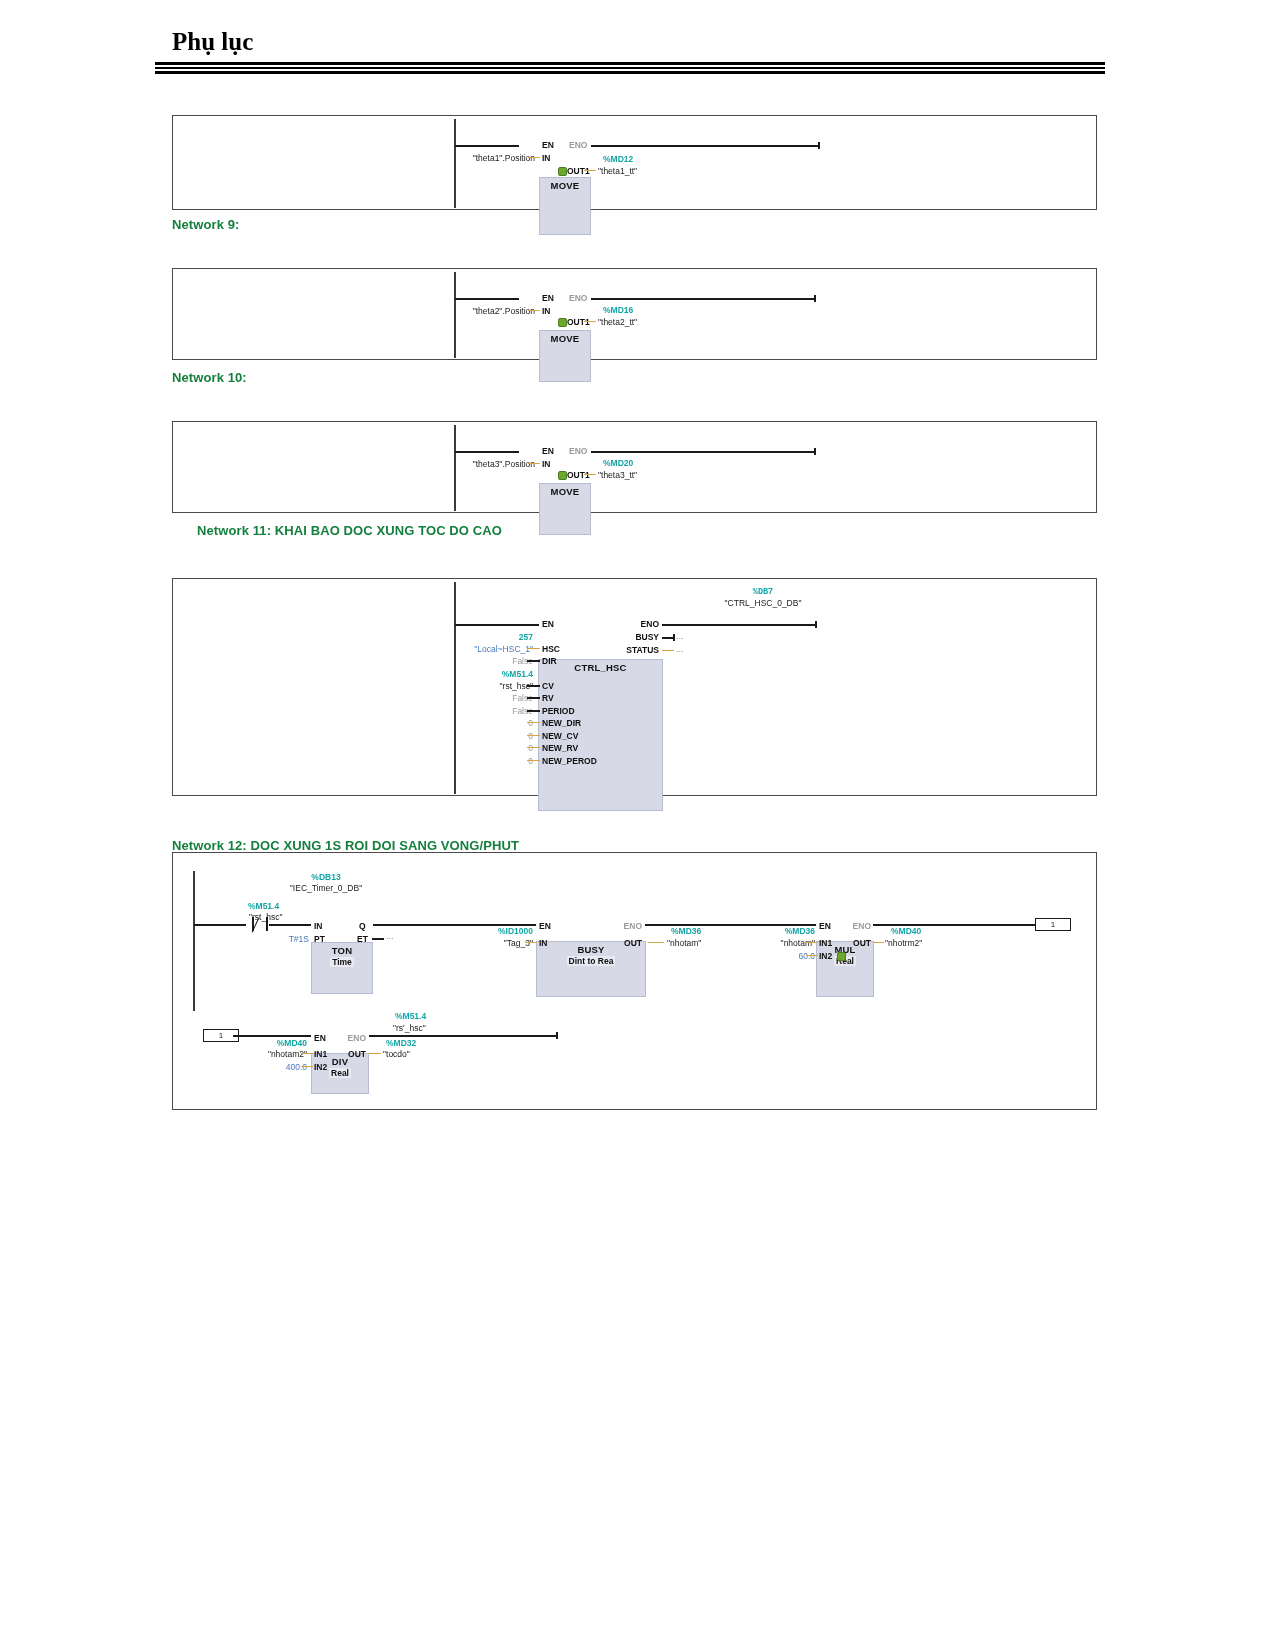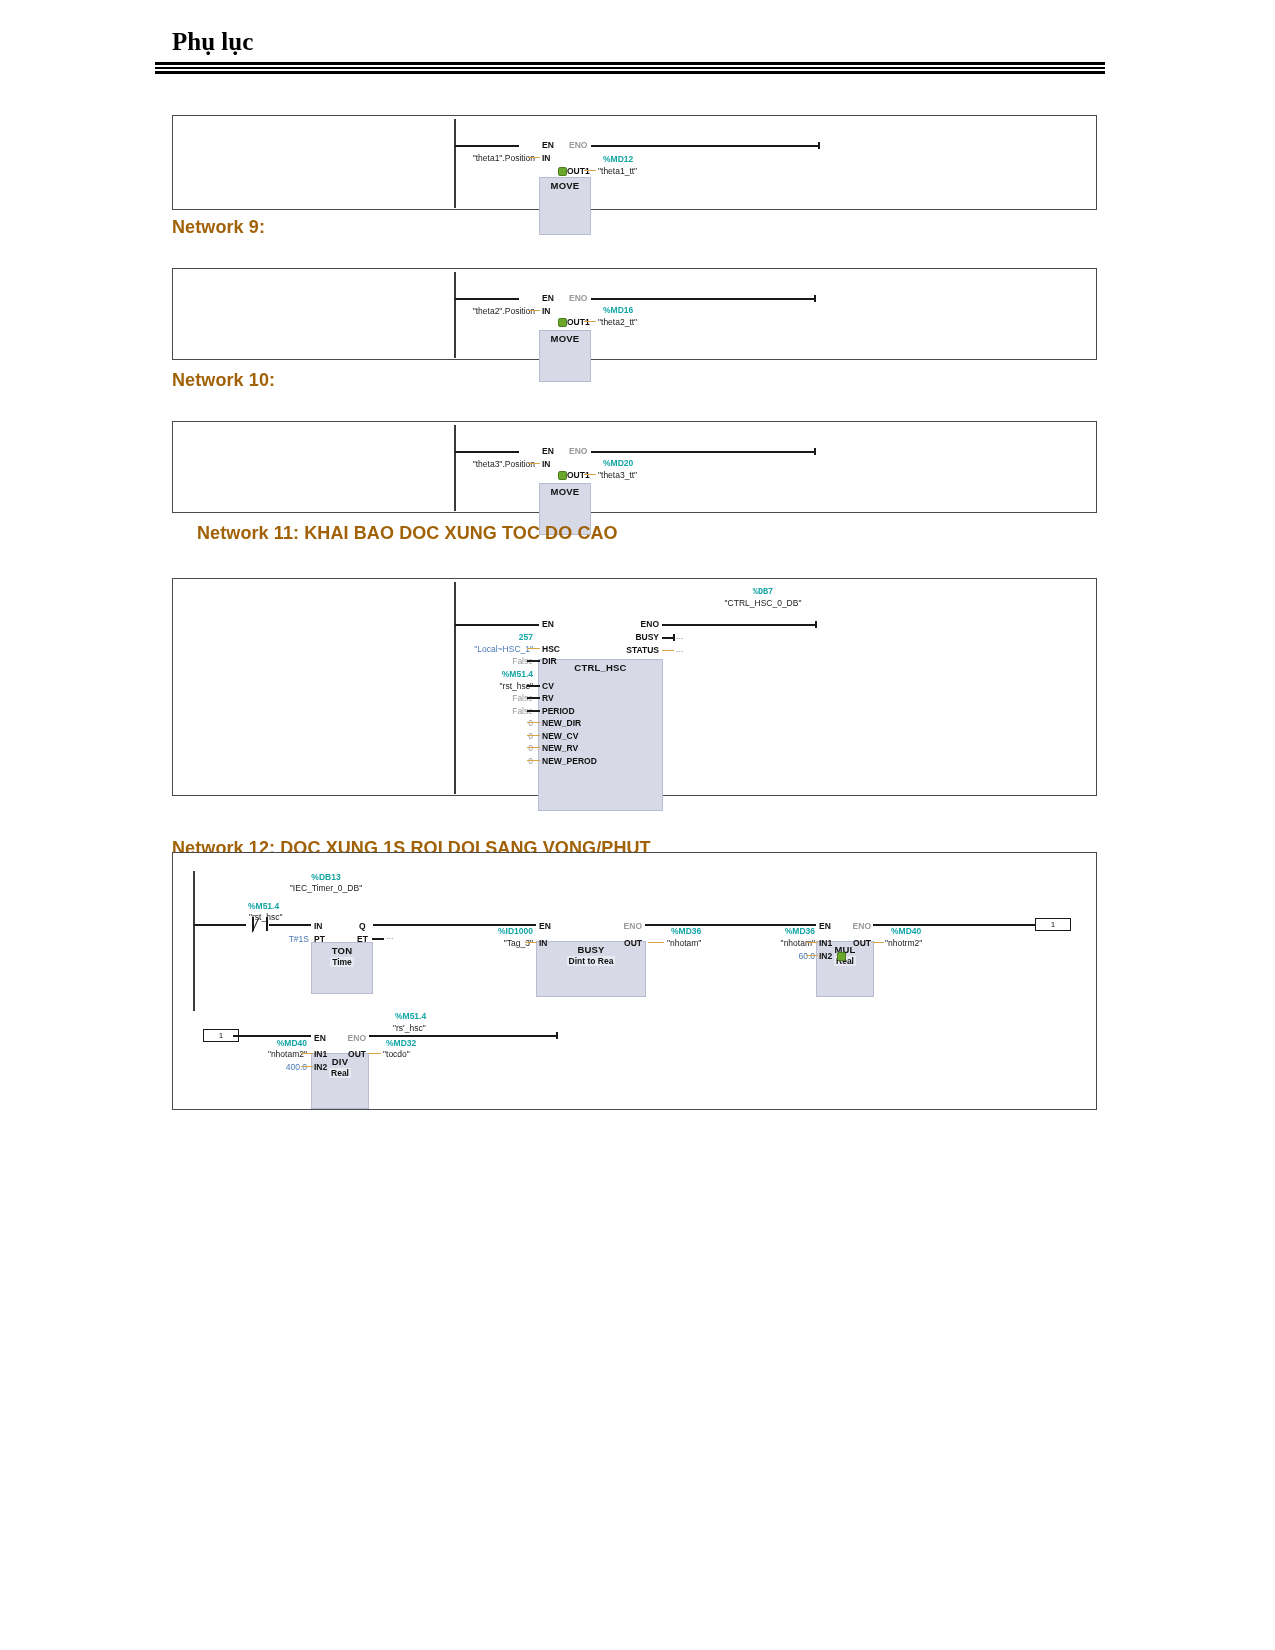--- a/index.html
+++ b/index.html
@@ -18,21 +18,21 @@
   }
   .hdr-rules{position:absolute;left:155px;top:62px;width:950px;}
   .hdr-rules .r{background:#000;width:100%;}
   .r1{height:3px;}
   .r-gap{height:2px;background:#fff !important;}
   .r2{height:2px;}
   .r3{height:3px;}
 
   
   .net-label{
-    position:absolute;font-weight:bold;font-size:18px;color:#a16207;
+    position:absolute;font-weight:bold;font-size:13px;color:#15803d;
     white-space:nowrap;letter-spacing:0.1px;
   }
 
   
   .net-box{
     position:absolute;border:1px solid #4a4a4a;background:#fff;
     box-sizing:border-box;
   }
   .rail{
     position:absolute;background:#3a3a3a;width:2px;
@@ -352,21 +352,21 @@
 
     <div class="conn" style="left:862px;top:65px;width:36px;">
       <div class="lbl">1</div>
     </div>
 
     <div class="conn" style="left:30px;top:176px;width:36px;">
       <div class="lbl">1</div>
     </div>
     <div class="hline" style="left:60px;top:182px;width:78px;"></div>
 
-    <div class="fb" style="left:138px;top:152px;width:58px;height:56px;">
+    <div class="fb" style="left:138px;top:152px;width:58px;height:41px;">
       <div class="fb-title">DIV</div>
       <div class="fb-sub">
         <span>Real</span>
       </div>
     </div>
     <div class="pin" style="left:141px;top:180px;">EN</div>
     <div class="pin dim r" style="left:160px;top:180px;width:33px;">ENO</div>
     <div class="pin" style="left:141px;top:196px;">IN1</div>
     <div class="pin r" style="left:155px;top:196px;width:38px;">OUT</div>
     <div class="pin" style="left:141px;top:209px;">IN2</div>

